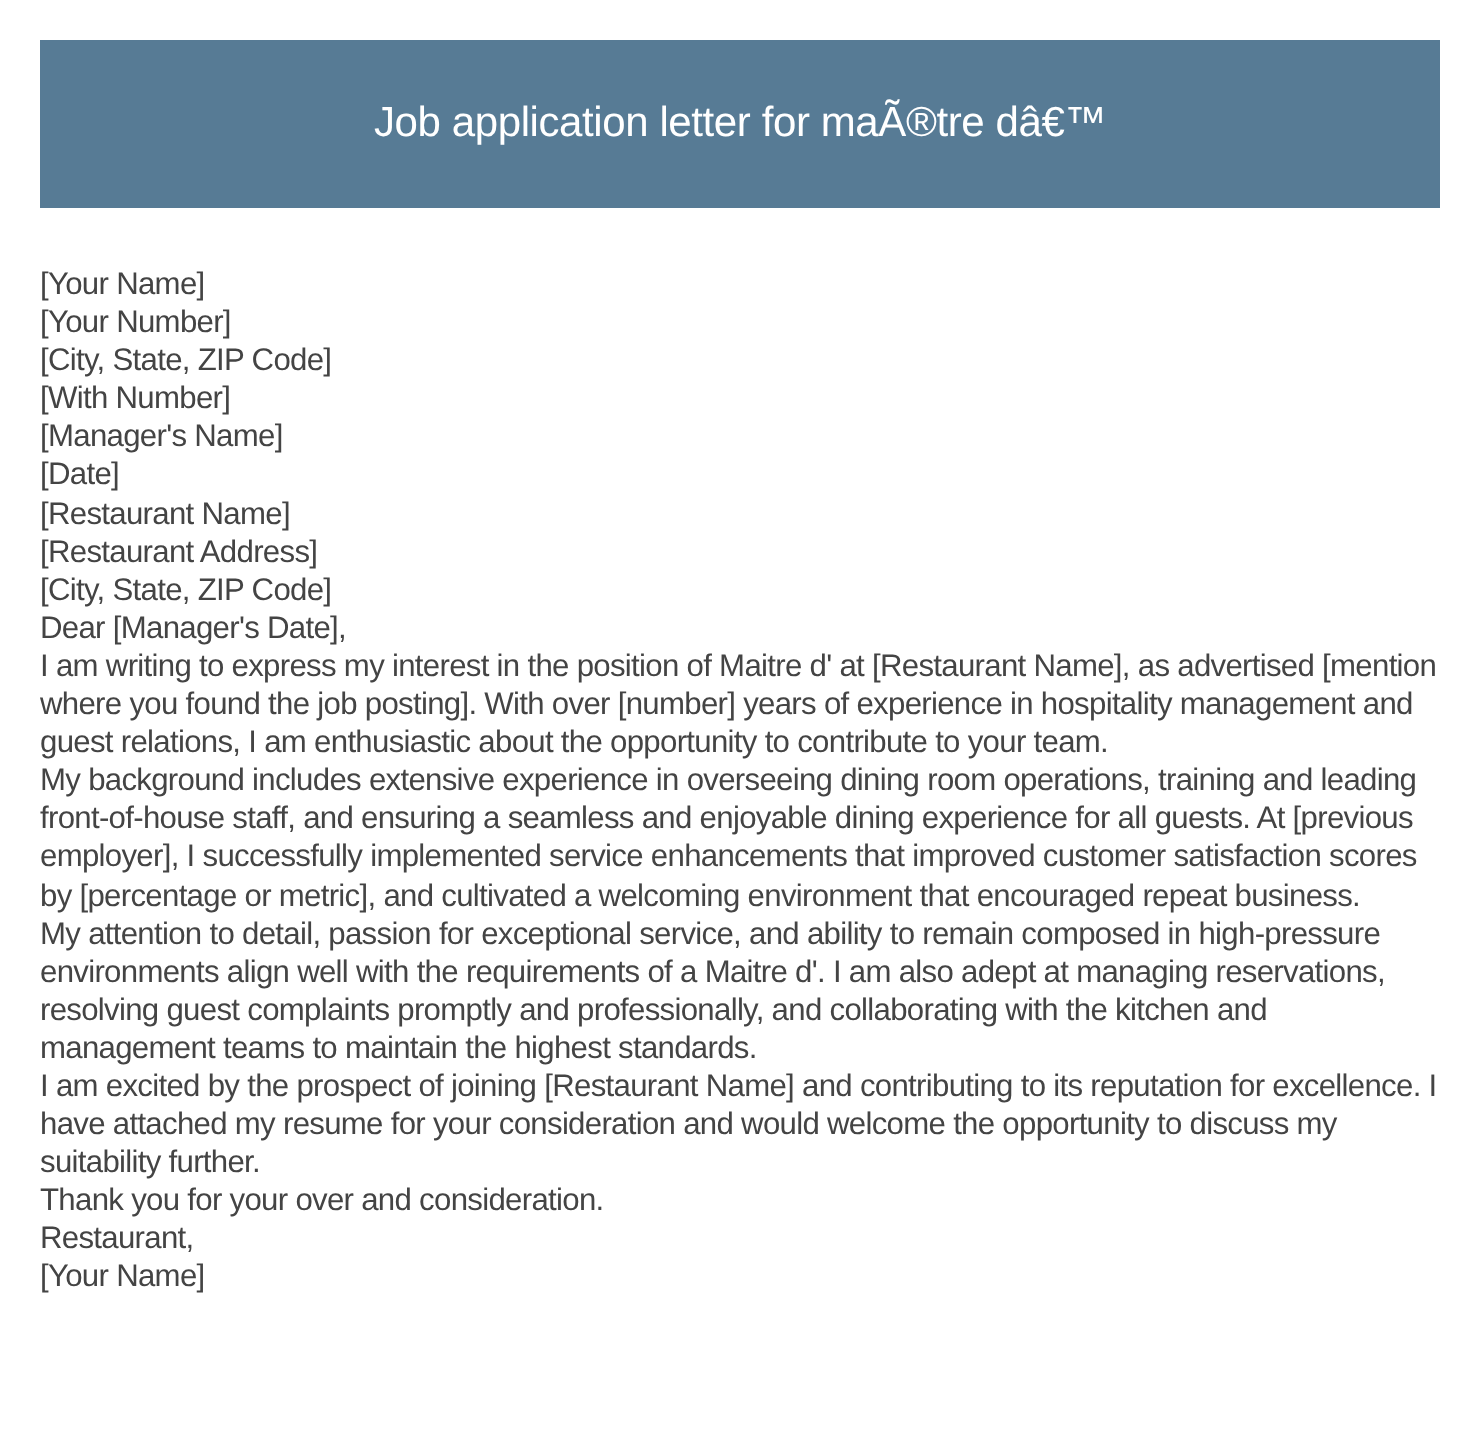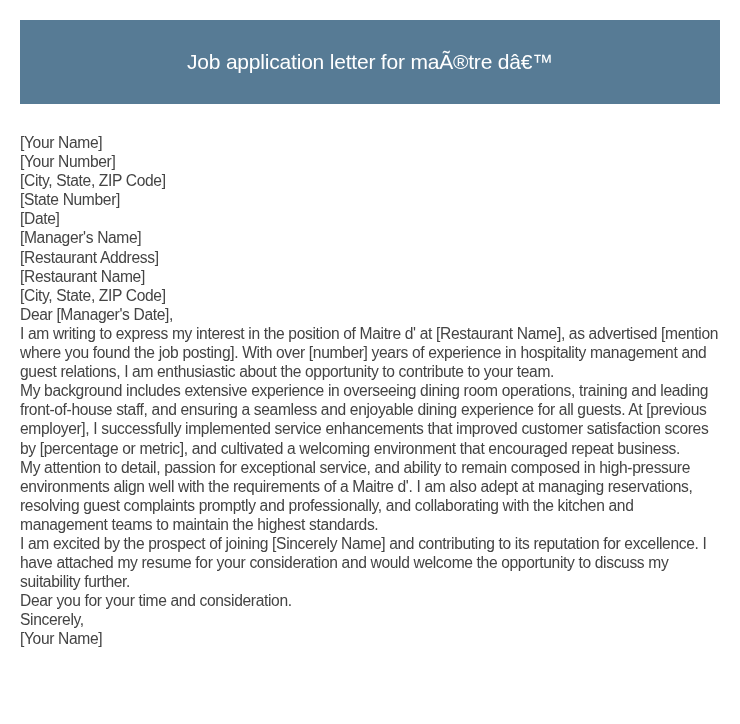--- a/index.html
+++ b/index.html
@@ -52,27 +52,27 @@
 <body>
 
 <div class="banner">
   <h1 class="banner-title" style="margin:0;font-weight:normal;">Job application letter for maÃ®tre dâ€™</h1>
 </div>
 
 <div class="letter">
   <div class="line">[Your Name]</div>
   <div class="line">[Your Number]</div>
   <div class="line">[City, State, ZIP Code]</div>
-  <div class="line">[State Number]</div>
+  <div class="line">[With Number]</div>
+  <div class="line">[Manager's Name]</div>
   <div class="line">[Date]</div>
-  <div class="line">[Manager's Name]</div>
+  <div class="line">[Restaurant Name]</div>
   <div class="line">[Restaurant Address]</div>
-  <div class="line">[Restaurant Name]</div>
   <div class="line">[City, State, ZIP Code]</div>
   <div class="line">Dear [Manager's Date],</div>
   <p class="para">I am writing to express my interest in the position of Maitre d' at [Restaurant Name], as advertised [mention where you found the job posting]. With over [number] years of experience in hospitality management and guest relations, I am enthusiastic about the opportunity to contribute to your team.</p>
   <p class="para">My background includes extensive experience in overseeing dining room operations, training and leading front-of-house staff, and ensuring a seamless and enjoyable dining experience for all guests. At [previous employer], I successfully implemented service enhancements that improved customer satisfaction scores by [percentage or metric], and cultivated a welcoming environment that encouraged repeat business.</p>
   <p class="para">My attention to detail, passion for exceptional service, and ability to remain composed in high-pressure environments align well with the requirements of a Maitre d'. I am also adept at managing reservations, resolving guest complaints promptly and professionally, and collaborating with the kitchen and management teams to maintain the highest standards.</p>
-  <p class="para">I am excited by the prospect of joining [Sincerely Name] and contributing to its reputation for excellence. I have attached my resume for your consideration and would welcome the opportunity to discuss my suitability further.</p>
-  <div class="line">Dear you for your time and consideration.</div>
-  <div class="line">Sincerely,</div>
+  <p class="para">I am excited by the prospect of joining [Restaurant Name] and contributing to its reputation for excellence. I have attached my resume for your consideration and would welcome the opportunity to discuss my suitability further.</p>
+  <div class="line">Thank you for your over and consideration.</div>
+  <div class="line">Restaurant,</div>
   <div class="line">[Your Name]</div>
 </div>
 
 </body></html>

